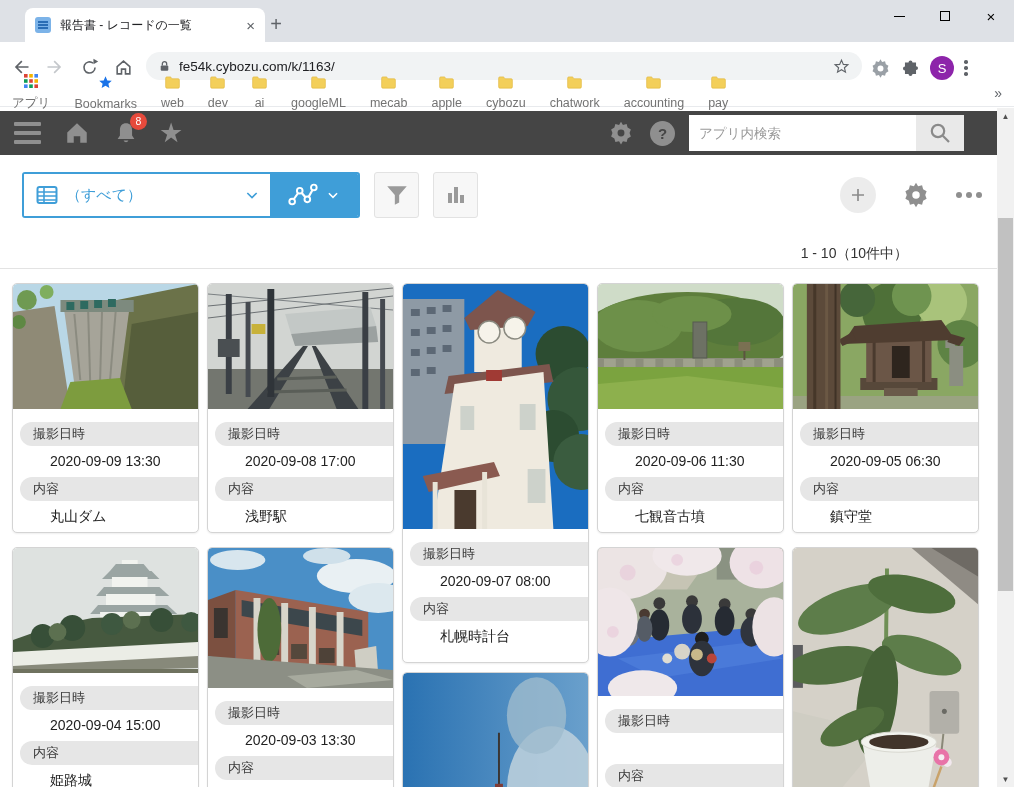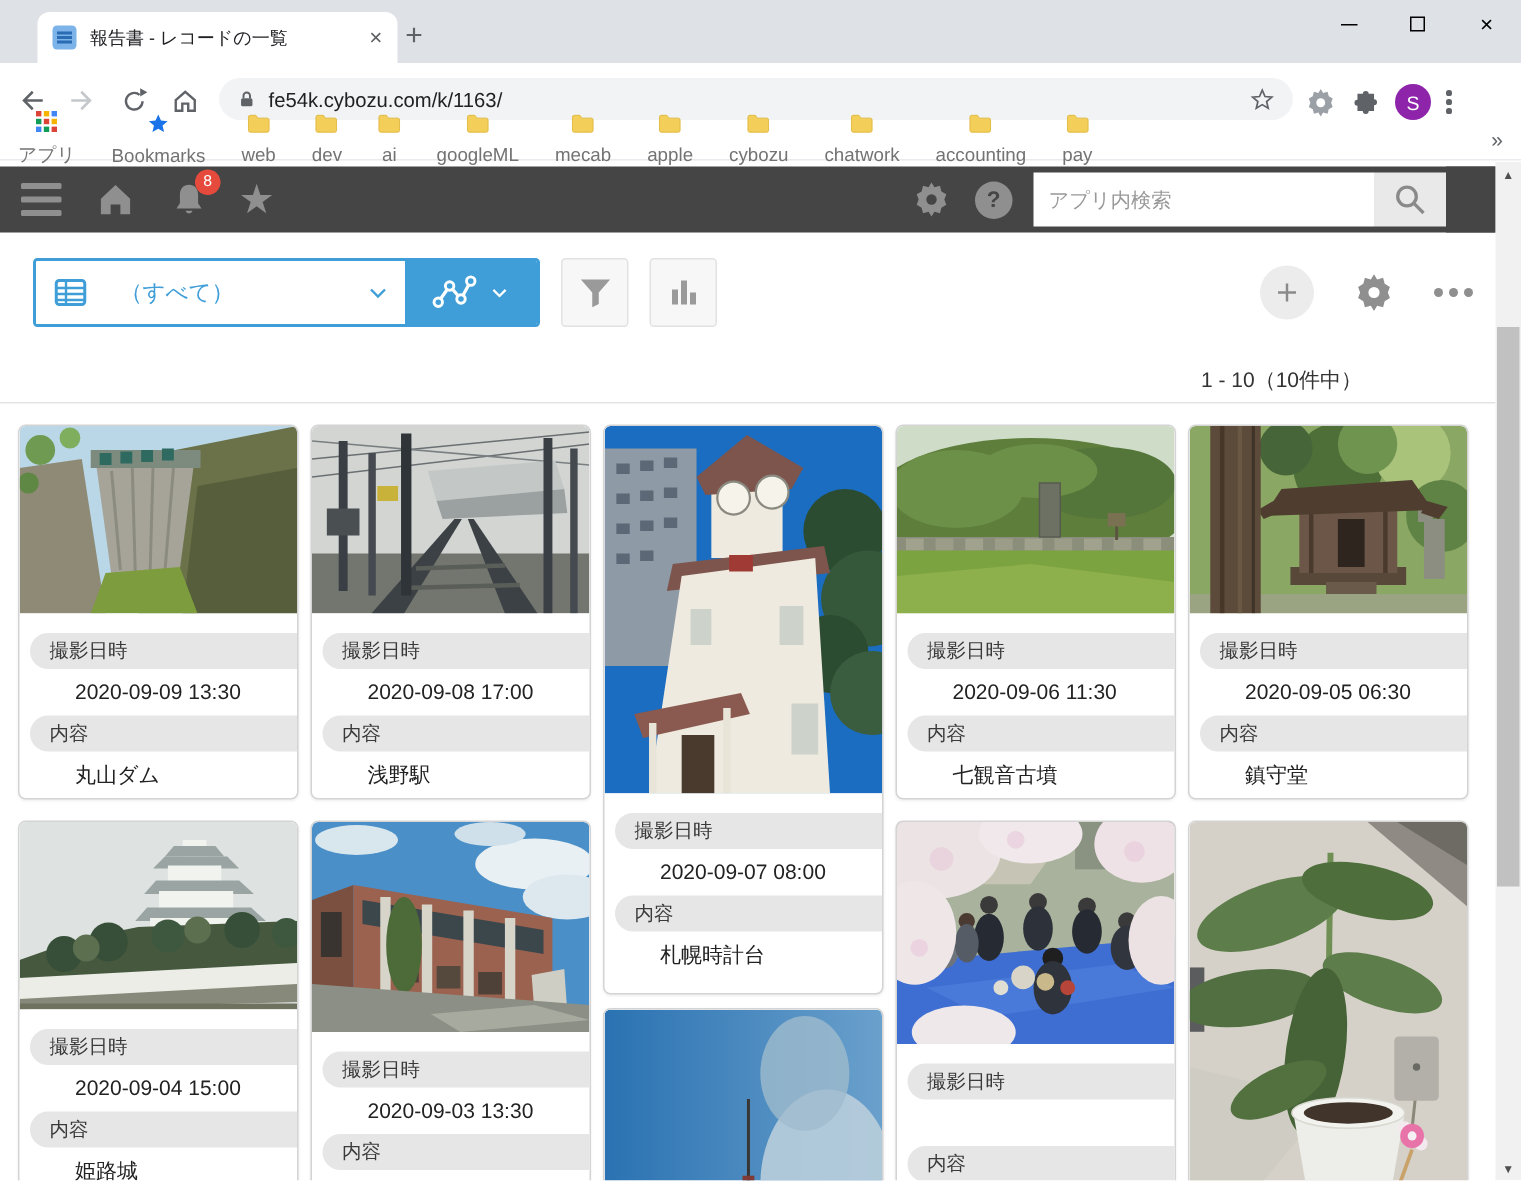--- a/index.html
+++ b/index.html
@@ -57,21 +57,21 @@
   .ksearch { width:227px; height:36px; border:none; outline:none; margin-left:14px; padding:0 10px; font-size:13.5px;
          font-family:Liberation Sans, sans-serif; background:#fff; }
   .ksearch::placeholder { color:#999; }
   .ksearchbtn { width:48px; height:36px; background:#e9e9e9; display:flex; align-items:center; justify-content:center; }
   .kdark { width:33px; height:44px; background:#454545; }
 
   
   .viewbar { position:absolute; left:22px; top:172px; height:46px; display:flex; }
   .selector { display:flex; border:2px solid #3f9ed8; border-radius:3px; overflow:hidden; background:#fff; }
   .sel-white { display:flex; align-items:center; width:246px; padding:0 10px; background:#fff; }
-  .sel-label { color:#3f9ed8; font-size:15px; margin-left:20px; flex:1; }
+  .sel-label { color:#3f9ed8; font-size:15px; margin-left:6px; flex:1; }
   .sel-blue { width:88px; background:#3f9ed8; display:flex; align-items:center; justify-content:center; gap:8px; }
   .sqbtn { width:45px; height:46px; background:#f7f7f7; border:1px solid #e2e2e2; border-radius:3px; margin-left:14px;
          display:flex; align-items:center; justify-content:center; }
   .viewbar-right { position:absolute; right:32px; top:172px; height:46px; display:flex; align-items:center; gap:26px; }
   .pluscircle { width:36px; height:36px; border-radius:50%; background:#ececec; display:flex; align-items:center; justify-content:center; }
   .hdots { display:flex; gap:4px; }
   .hdots i { width:6px; height:6px; border-radius:50%; background:#8f8f8f; }
 
   .count { position:absolute; right:106px; top:245px; font-size:14px; color:#333; }
   .divider { position:absolute; left:0; top:268px; width:997px; height:1px; background:#e3e3e3; }

